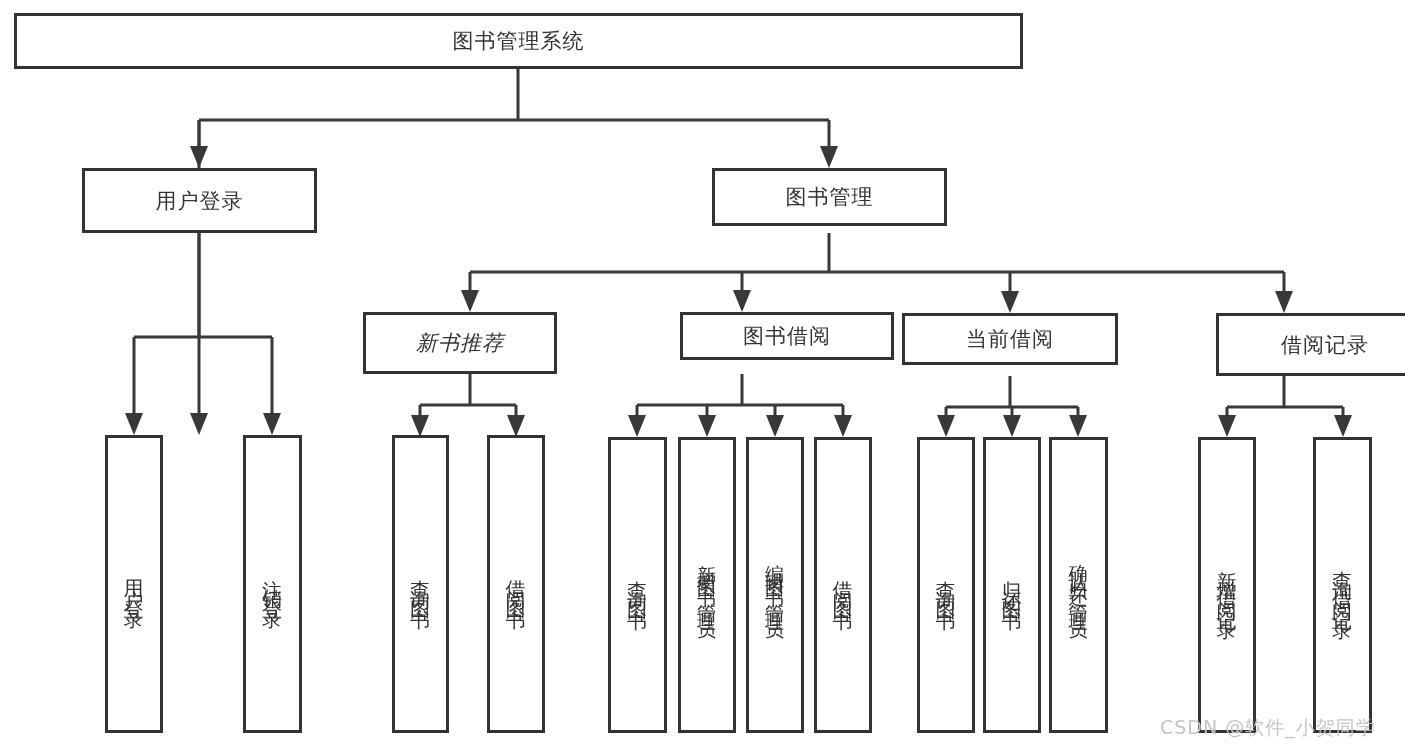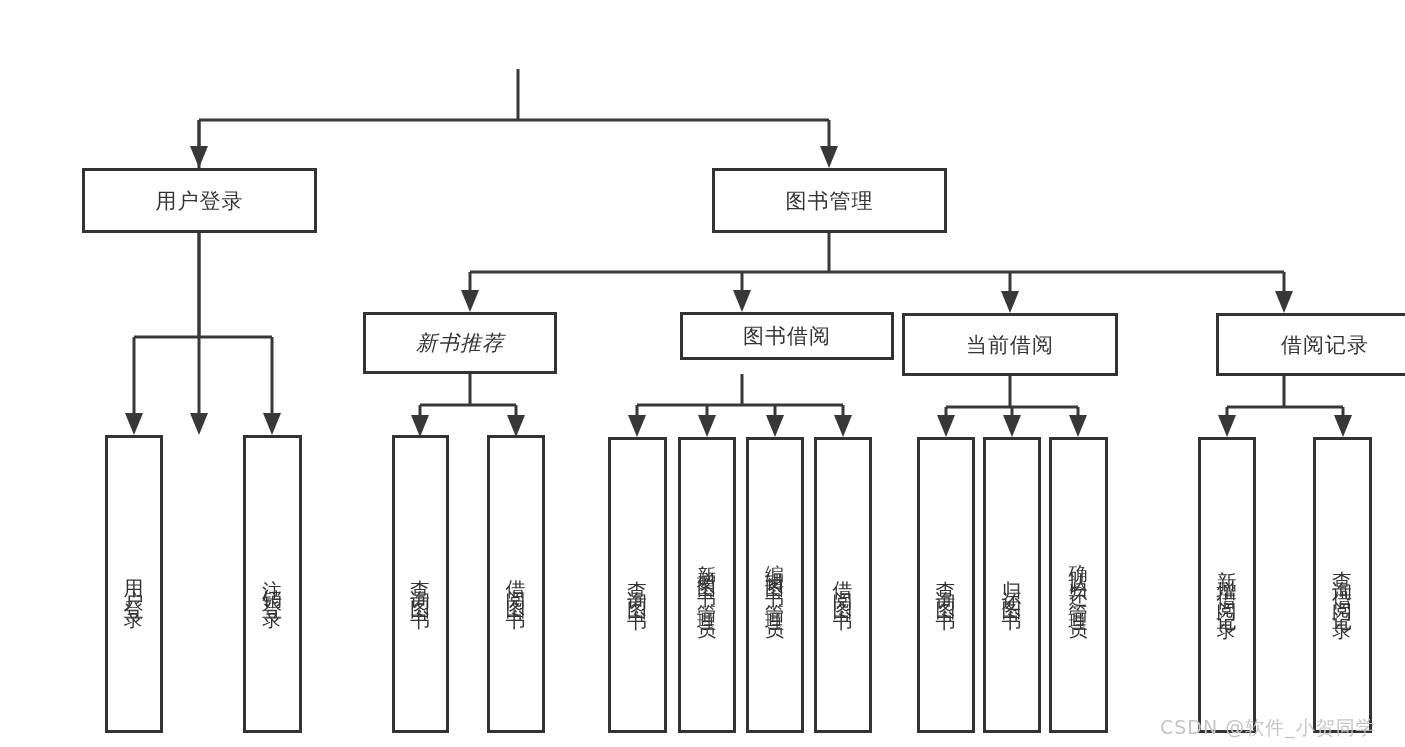--- a/index.html
+++ b/index.html
@@ -90,35 +90,38 @@
 
     <g>
       <path d="M1284 376 V407 M1227 407 H1343"></path>
       <path d="M1227 407 V417"></path>
       <polygon points="1218,415 1236,415 1227,437"></polygon>
       <path d="M1343 407 V417"></path>
       <polygon points="1334,415 1352,415 1343,437"></polygon>
     </g>
   </svg>
 
+  <div class="node" style="left:14px;top:13px;width:1009px;height:56px;">
+    <span class="hlabel">图书管理系统</span>
+  </div>
 
   <div class="node" style="left:82px;top:168px;width:235px;height:65px;">
     <span class="hlabel">用户登录</span>
   </div>
-  <div class="node" style="left:712px;top:168px;width:235px;height:65px;">
+  <div class="node" style="left:712px;top:168px;width:235px;height:58px;">
     <span class="hlabel">图书管理</span>
   </div>
 
   <div class="node" style="left:363px;top:312px;width:194px;height:62px;font-style:italic;">
     <span class="hlabel">新书推荐</span>
   </div>
   <div class="node" style="left:660px;top:312px;width:214px;height:48px;margin-left:20px;">
     <span class="hlabel">图书借阅</span>
   </div>
-  <div class="node" style="left:902px;top:313px;width:216px;height:63px;">
+  <div class="node" style="left:902px;top:313px;width:216px;height:52px;">
     <span class="hlabel">当前借阅</span>
   </div>
   <div class="node" style="left:1216px;top:313px;width:218px;height:63px;">
     <span class="hlabel">借阅记录</span>
   </div>
 
   <div class="node" style="left:105px;top:435px;width:58px;height:298px;">
     <span class="vlabel">用户登录</span>
   </div>
   <div class="node" style="left:243px;top:435px;width:59px;height:298px;">

